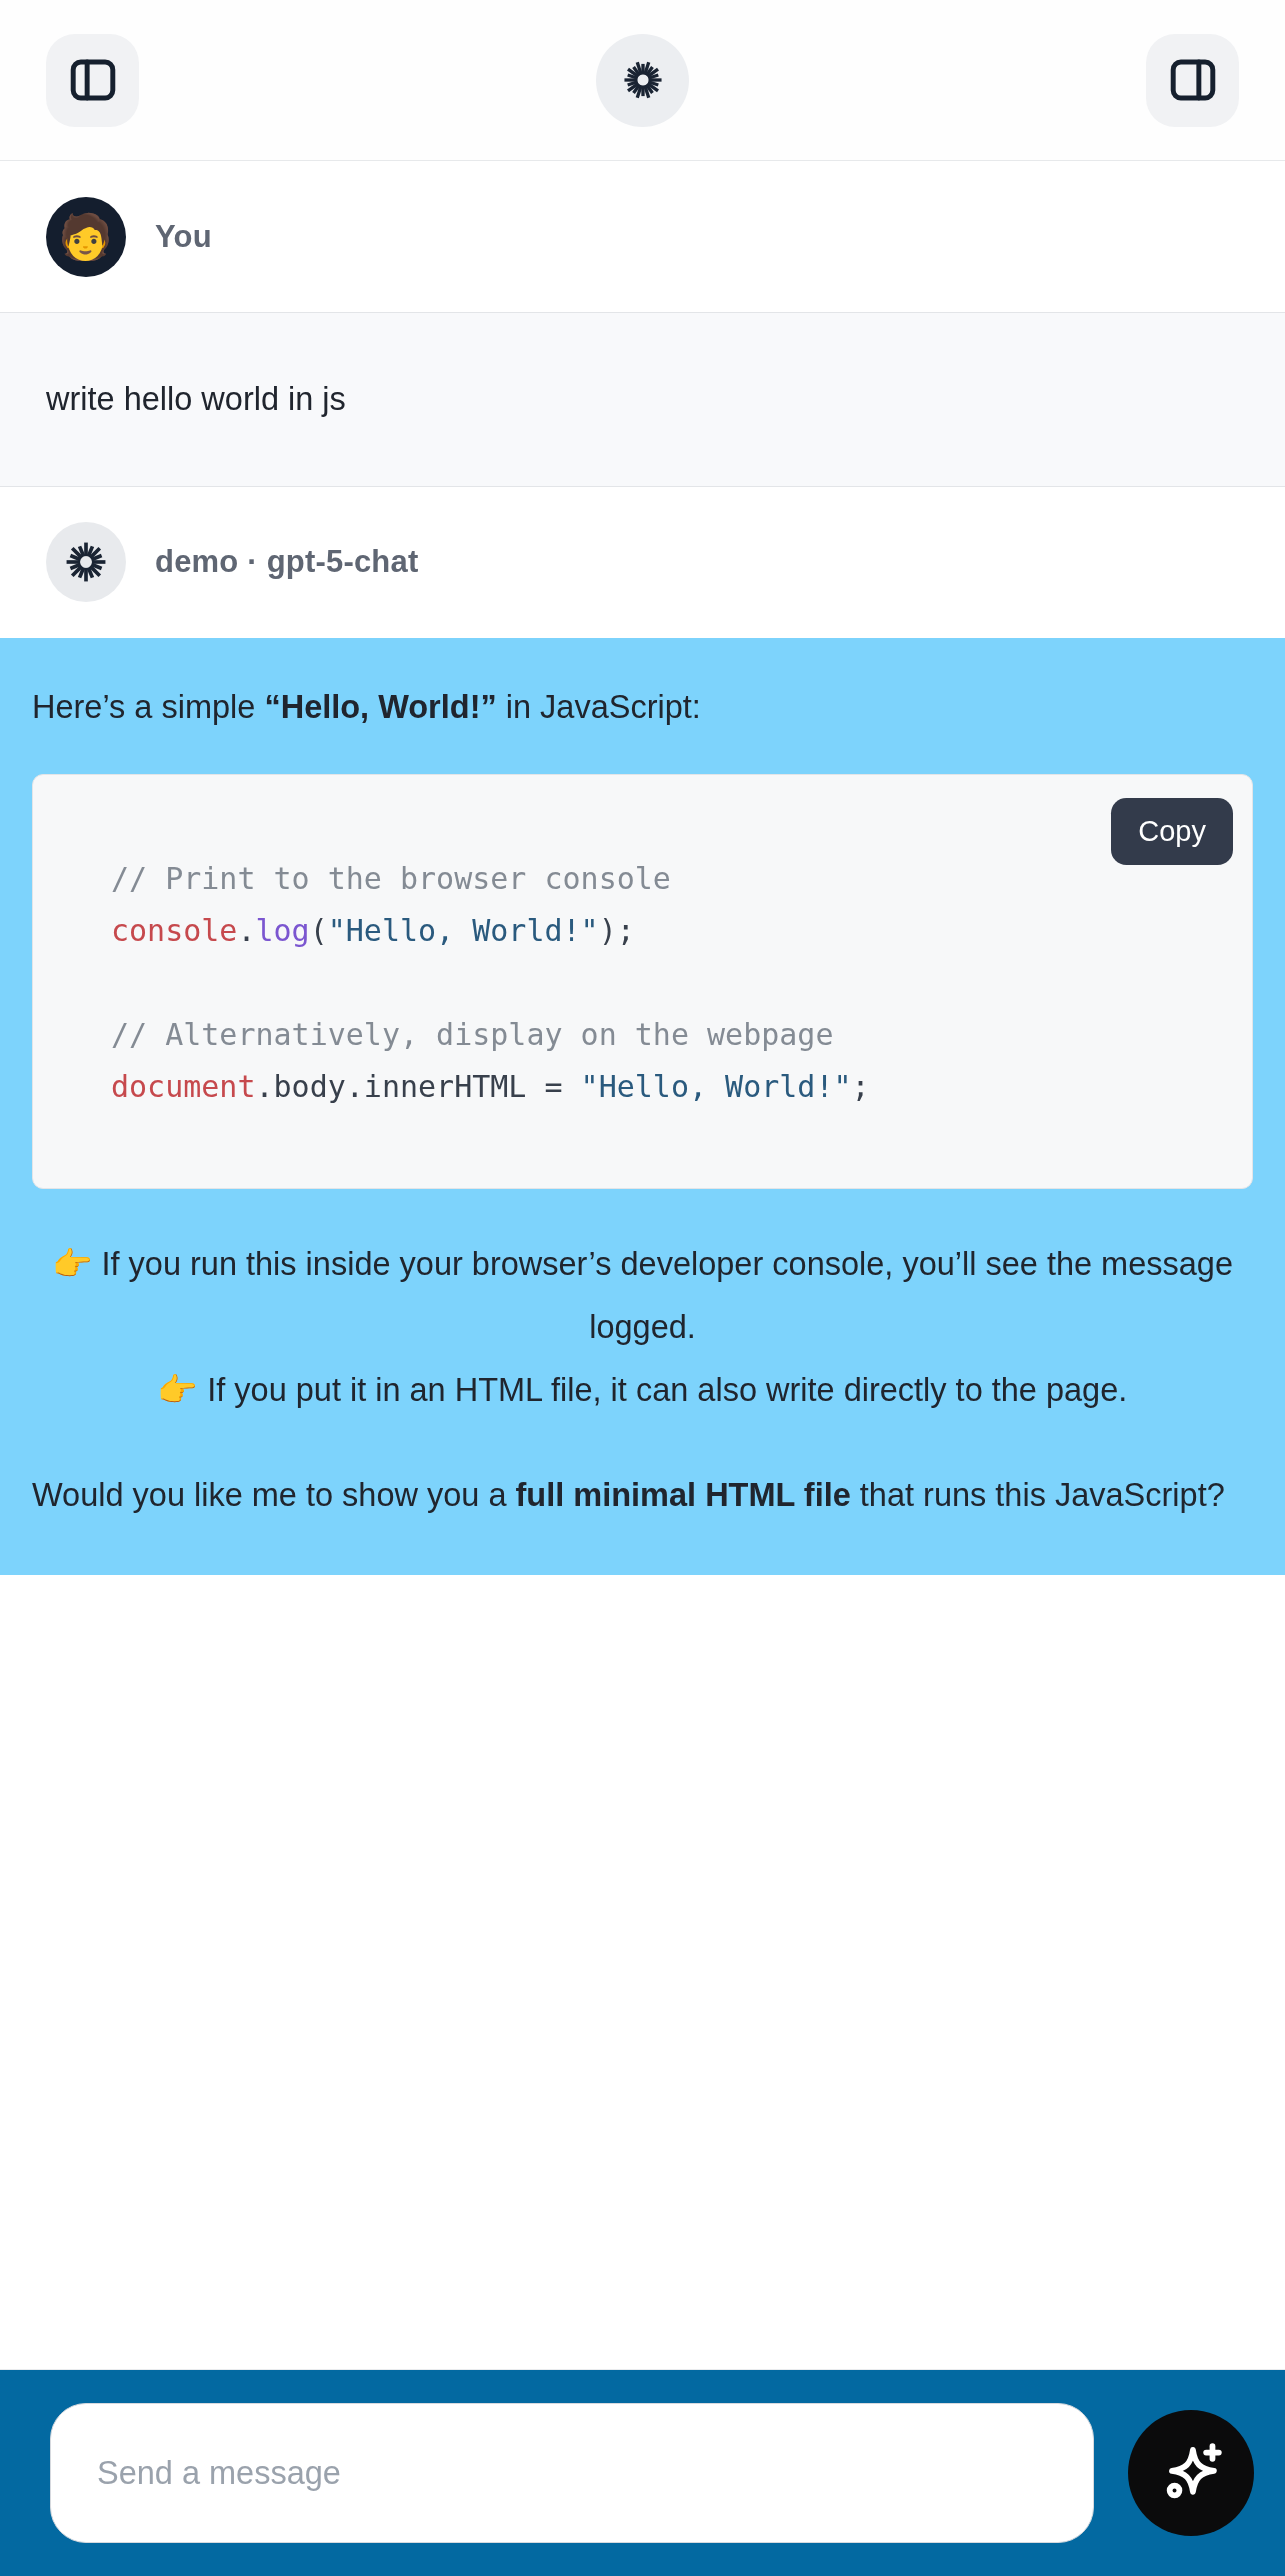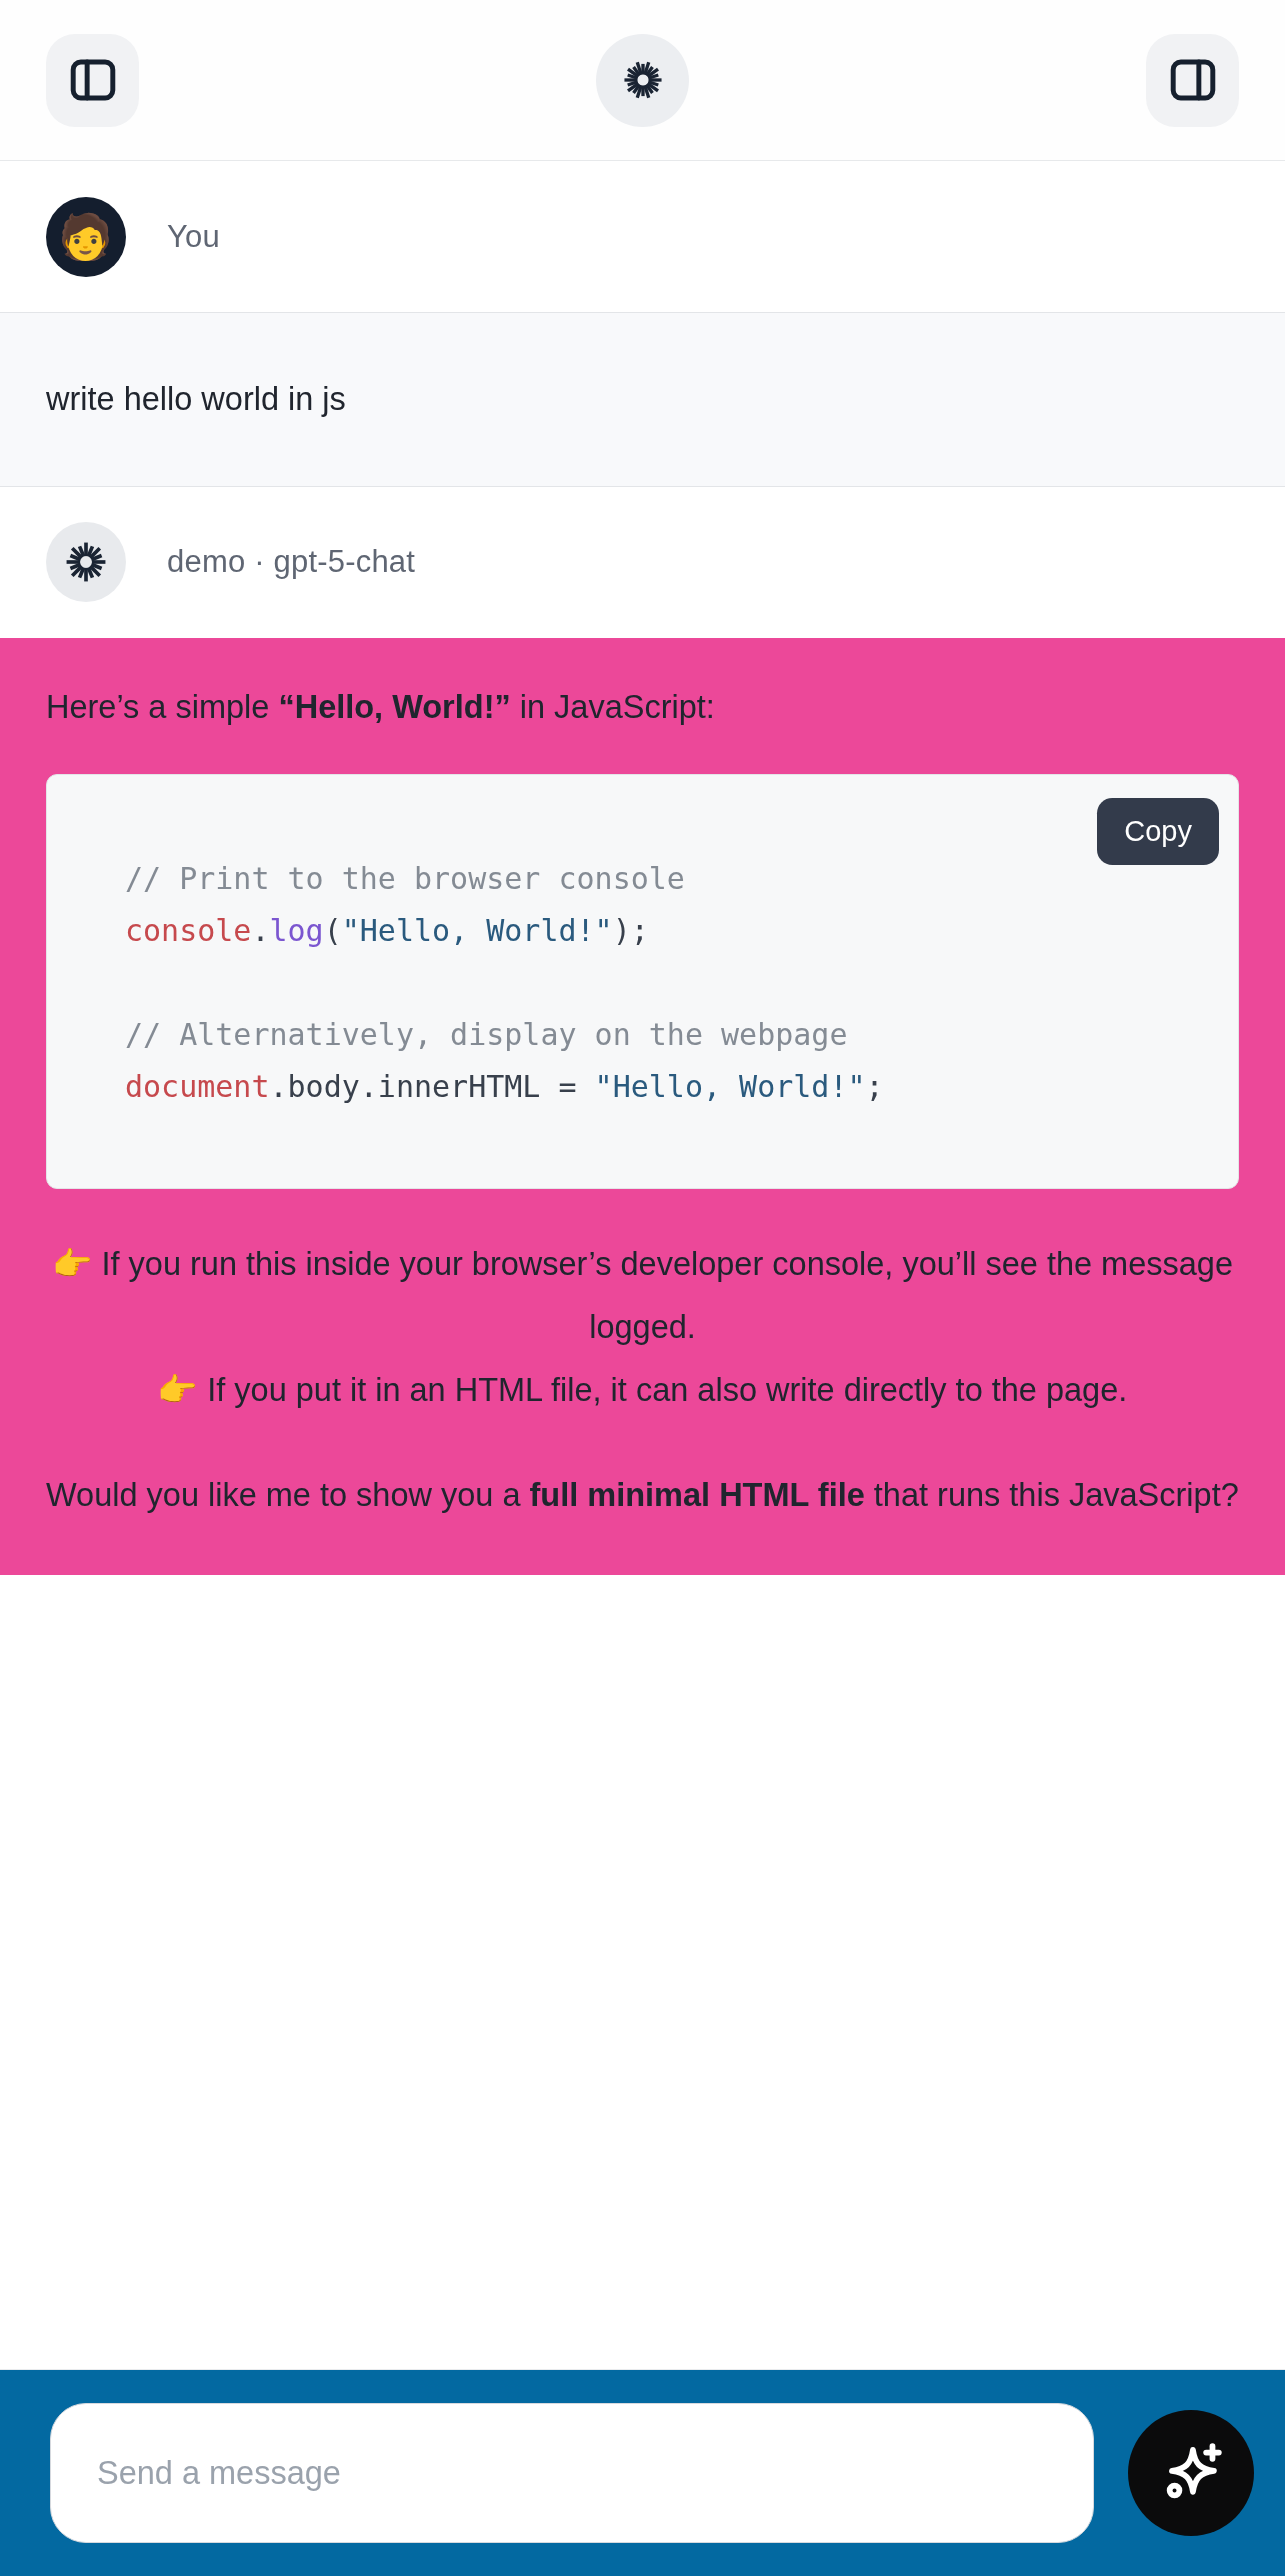--- a/index.html
+++ b/index.html
@@ -29,32 +29,32 @@
   .label-row {
     height:151px; background:#ffffff;
     display:flex; align-items:center; gap:29px; padding:0 46px;
   }
   .avatar {
     width:80px; height:80px; border-radius:50%; flex:none;
     display:flex; align-items:center; justify-content:center;
   }
   .avatar.user { background:#141e2e; font-size:44px; line-height:1; }
   .avatar.assistant { background:#e8eaed; }
-  .author { font-size:31px; font-weight:400; color:#5f6673; letter-spacing:0.2px;margin-left:12px; }
+  .author { font-size:31px; font-weight:700; color:#5f6673; letter-spacing:0.2px; }
 
   
   .user-msg {
     background:#f8f9fb;
     border-top:1.9px solid #e3e5e8; border-bottom:1.9px solid #e3e5e8;
     padding:62px 46px; font-size:32.5px; line-height:1.5; color:#20252e;
   }
 
   
   .assistant-msg {
-    background:#ec4899; padding:46px 46px 48px; color:#20252e;
+    background:#7dd3fc; padding:46px 32px 48px; color:#20252e;
   }
   .assistant-msg p { font-size:32.5px; line-height:63px; }
   .assistant-msg .intro { line-height:46px; margin-bottom:44px; }
   .assistant-msg b { font-weight:700; }
 
   .codeblock {
     position:relative; background:#f7f8f9;
     border:1.9px solid #e3e5e8; border-radius:11px;
   }
   .codeblock pre {

